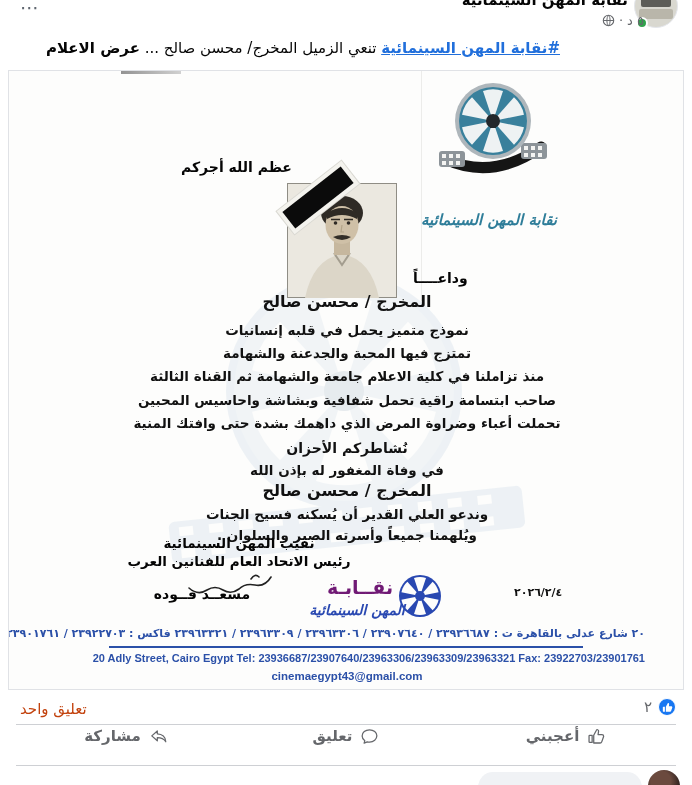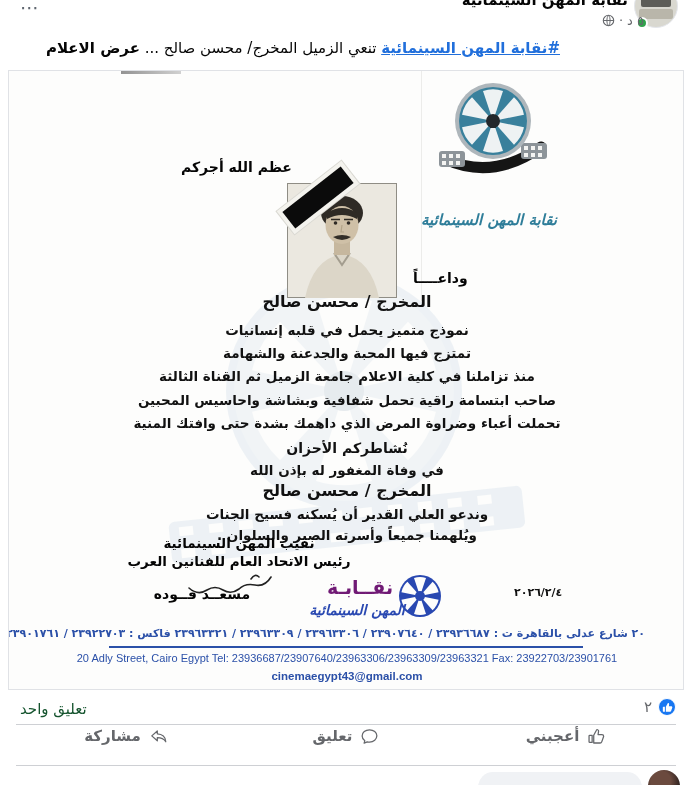--- a/index.html
+++ b/index.html
@@ -56,27 +56,27 @@
   .stamp-reel { position:absolute; left:388px; top:502px; }
   .stamp-l1 { position:absolute; left:312px; top:505px; width:78px; text-align:center; color:#701a75; font-weight:700; font-size:19px; direction:rtl; }
   .stamp-l2 { position:absolute; left:282px; top:531px; width:132px; text-align:center; color:#2948b1; font-weight:700; font-size:14px; font-style:italic; direction:rtl; }
   .doc-date { position:absolute; left:505px; top:515px; direction:rtl; font-weight:700; font-size:11px; color:#111; }
 
   .watermark { position:absolute; left:155px; top:195px; opacity:.12; pointer-events:none; }
 
   .f-ar { position:absolute; left:40px; top:556px; width:596px; text-align:right; direction:rtl;
           color:#2b50a8; font-weight:700; font-size:11px; white-space:nowrap; }
   .f-rule { position:absolute; left:100px; top:575px; width:474px; border-top:2px solid #2b50a8; }
-  .f-en { position:absolute; left:40px; top:581px; width:596px; text-align:center; color:#2b50a8;
-          font-weight:400; font-size:11px; font-family:"Liberation Sans", sans-serif; }
+  .f-en { position:absolute; left:40px; top:581px; width:596px; text-align:right; color:#2b50a8;
+          font-weight:700; font-size:11px; font-family:"Liberation Sans", sans-serif; }
   .f-email { position:absolute; left:40px; top:599px; width:596px; text-align:center; color:#2b50a8;
              font-weight:700; font-size:11.5px; font-family:"Liberation Sans", sans-serif; }
 
   
-  .comments-count { position:absolute; left:20px; top:700px; color:#14532d; font-size:15px; direction:rtl; cursor:pointer; }
+  .comments-count { position:absolute; left:20px; top:700px; color:#c2410c; font-size:15px; direction:rtl; cursor:pointer; }
   .reactions { position:absolute; right:16px; top:698px; display:flex; align-items:center; gap:6px; cursor:pointer; }
   .reaction-num { color:#65676b; font-size:15px; }
   .like-badge { width:18px; height:18px; border-radius:50%; background:#1877f2; border:1px solid #fff;
                 display:flex; align-items:center; justify-content:center; }
   .divider { position:absolute; left:16px; width:660px; border-top:1px solid #ced0d4; }
 
   .actions { position:absolute; left:16px; top:727px; width:660px; height:36px; display:flex; direction:rtl; }
   .action { flex:1; display:flex; justify-content:center; gap:8px;
             color:#65676b; font-size:15px; font-weight:600; border-radius:4px; cursor:pointer; }
   .action svg { display:block; }
@@ -217,21 +217,21 @@
         <path d="M46 54 Q 55 50 64 54 Q 55 60 46 54 Z" fill="#332e28"></path>
       </svg>
     </div>
     <div class="mourn-band"></div>
 
     <div class="farewell">وداعــــاً</div>
 
     <div class="dline name-line" style="top:221px">المخرج /  محسن صالح</div>
     <div class="dline w600" style="top:274px">تمتزج فيها المحبة والجدعنة والشهامة</div>
     <div class="dline w600" style="top:251px">نموذج متميز يحمل في قلبه إنسانيات</div>
-    <div class="dline w600" style="top:297px">منذ تزاملنا في كلية الاعلام جامعة الزميل ثم القناة الثالثة</div>
+    <div class="dline w600" style="top:297px">منذ تزاملنا في كلية الاعلام جامعة والشهامة ثم القناة الثالثة</div>
     <div class="dline w600" style="top:321px">صاحب ابتسامة راقية تحمل شفافية وبشاشة واحاسيس المحبين</div>
     <div class="dline w600" style="top:344px">تحملت أعباء وضراوة المرض الذي داهمك بشدة حتى وافتك المنية</div>
     <div class="dline w700" style="top:369px; font-size:14px">نُشاطركم الأحزان</div>
     <div class="dline w700" style="top:391px">في وفاة المغفور له بإذن الله</div>
     <div class="dline name-line" style="top:410px">المخرج /  محسن صالح</div>
     <div class="dline w700" style="top:435px">وندعو العلي القدير أن يُسكنه فسيح الجنات</div>
     <div class="dline w700" style="top:456px">ويُلهمنا جميعاً وأسرته الصبر والسلوان .</div>
 
     <div class="sig-t1">نقيب المهن السينمائية</div>
     <div class="sig-t2">رئيس الاتحاد العام للفنانين العرب</div>

